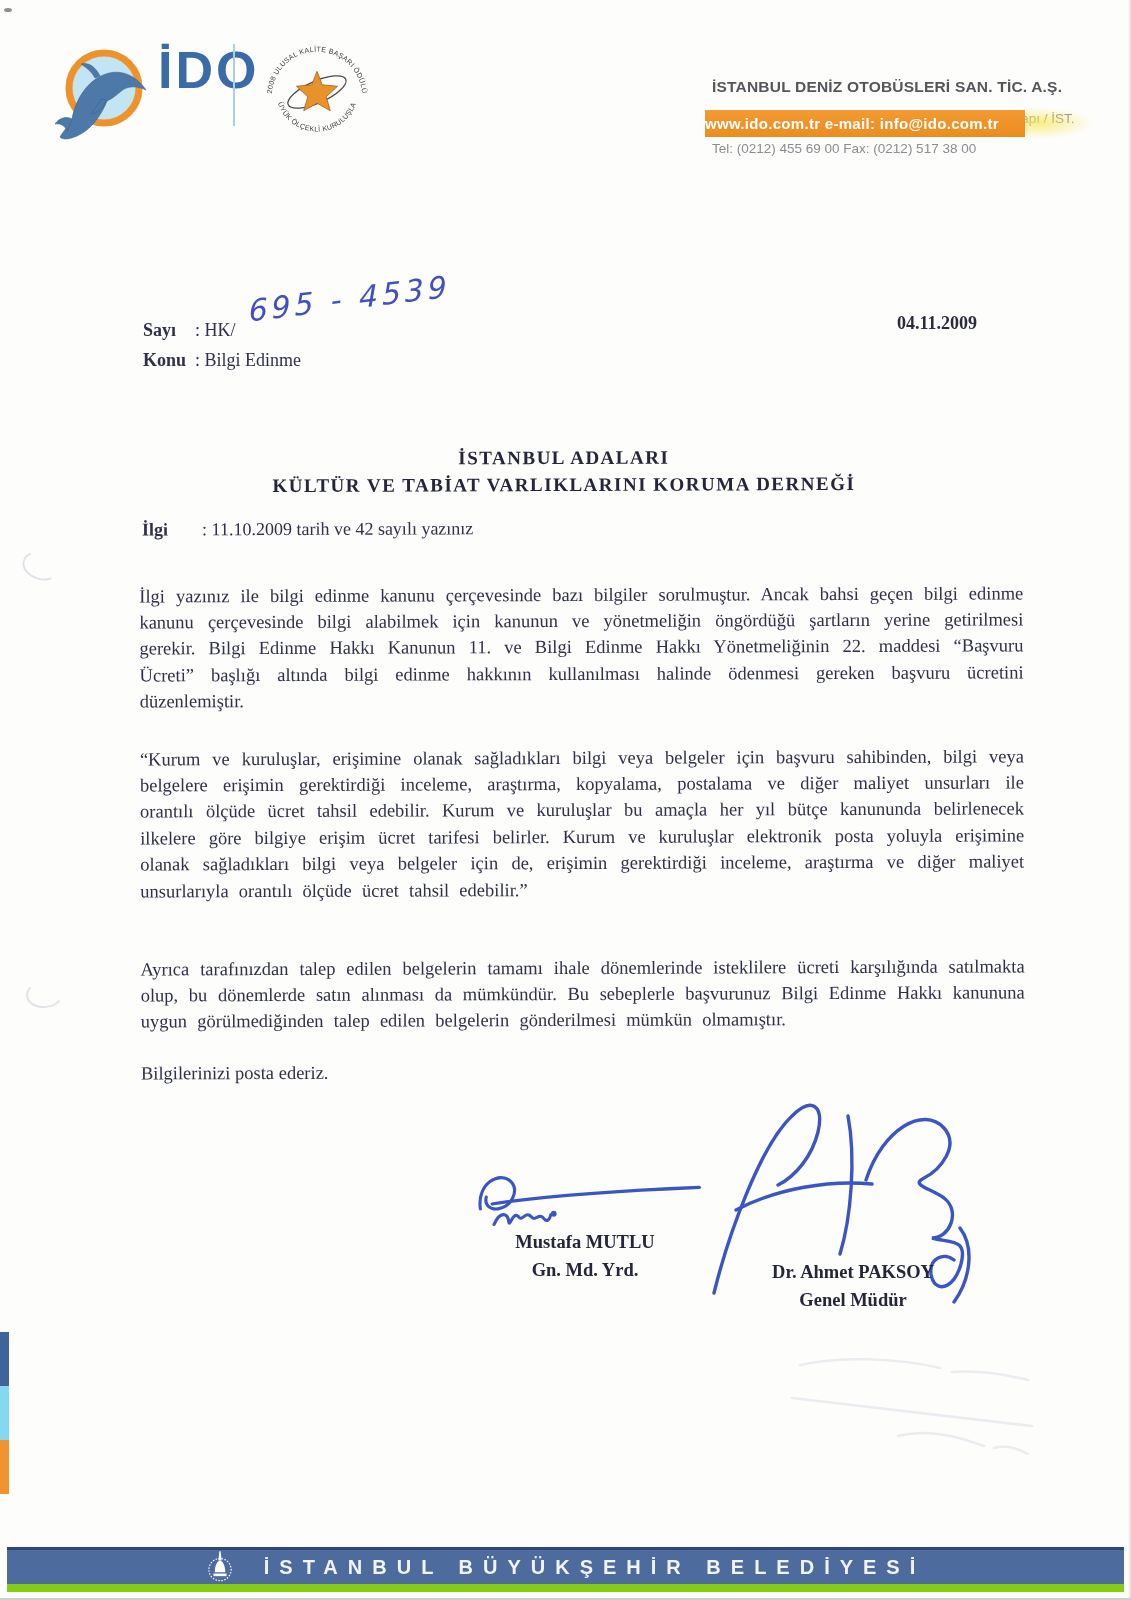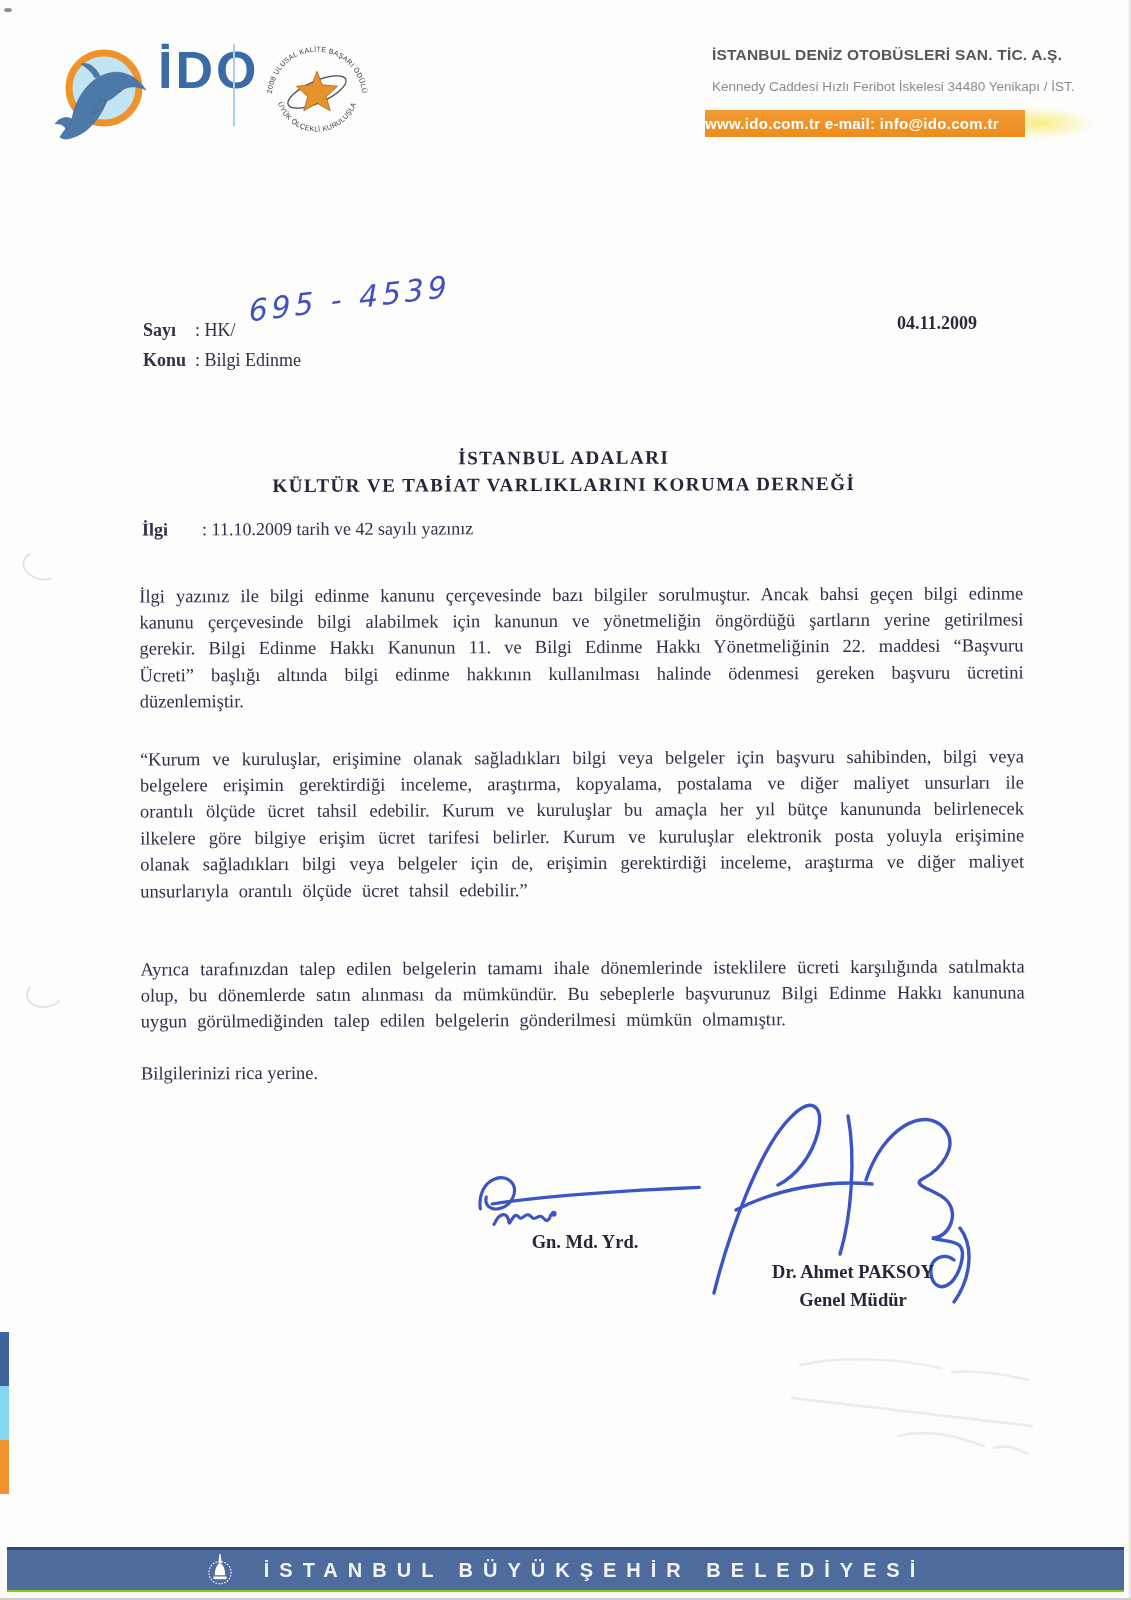--- a/index.html
+++ b/index.html
@@ -7,21 +7,21 @@
         font-family:"Liberation Serif",serif;color:#30304a;}
 
   
   .logo-mark{position:absolute;left:50px;top:42px;width:100px;height:104px;}
   .logo-text{position:absolute;left:158px;top:44px;font-family:"Liberation Sans",sans-serif;
              font-weight:bold;font-size:52px;letter-spacing:3px;color:#3a6ba6;line-height:1;}
   .head-divider{position:absolute;left:233px;top:44px;width:2px;height:82px;background:#a9d0e8;}
   .seal{position:absolute;left:258px;top:32px;width:118px;height:118px;}
 
   .company-block{position:absolute;left:712px;top:46px;width:400px;font-family:"Liberation Sans",sans-serif;}
-  .company-name{font-weight:bold;font-size:15.5px;color:#55565a;letter-spacing:.2px;}
+  .company-name{font-weight:bold;font-size:15.5px;color:#55565a;letter-spacing:.2px;margin-top:32px;}
   .company-line{font-size:13.5px;color:#8a8c90;margin-top:15px;}
   .web-banner{position:absolute;left:705px;top:110px;width:320px;height:27px;
               background:linear-gradient(180deg,#f29a33,#ec8c1e);color:#fff;
               font-family:"Liberation Sans",sans-serif;font-weight:bold;font-size:15px;
               line-height:27px;box-sizing:border-box;letter-spacing:.3px;}
   .banner-smudge{position:absolute;left:1000px;top:107px;width:95px;height:32px;
                  background:radial-gradient(ellipse at 40% 50%, rgba(248,232,90,.75), rgba(248,232,90,0) 70%);}
 
   
   .ref-block{position:absolute;left:143px;top:320px;font-size:18px;}
@@ -60,21 +60,21 @@
   #punch-a{left:22px;top:552px;transform:rotate(18deg);}
   #punch-b{left:26px;top:980px;transform:rotate(-8deg);}
   .bleed{position:absolute;left:780px;top:1330px;width:270px;height:150px;opacity:.14;}
   .speck{position:absolute;left:4px;top:8px;width:8px;height:4px;background:#444;border-radius:50%;opacity:.6;}
   .edge-right{position:absolute;right:0;top:0;width:3px;height:100%;
               background:linear-gradient(to left,#d9d9d9,rgba(217,217,217,0));}
   .edge-bottom{position:absolute;left:0;bottom:0;width:100%;height:2px;background:#cfcfcf;}
 
   
   .footer-bar{position:absolute;left:7px;top:1547px;width:1117px;height:45px;box-sizing:border-box;
-              background:#4e6b9e;border-top:3px solid #2e4678;border-bottom:2px solid #84cc16;
+              background:#4e6b9e;border-top:3px solid #2e4678;border-bottom:8px solid #84cc16;
               display:flex;align-items:center;justify-content:center;}
   .footer-logo{width:28px;height:34px;margin-right:30px;flex:0 0 auto;}
   .footer-text{font-family:"Liberation Sans",sans-serif;font-weight:600;font-size:20px;
                color:#f2f3f6;letter-spacing:10px;white-space:nowrap;}
 </style>
 </head>
 <body>
 
 <div class="page">
 
@@ -127,32 +127,33 @@
       <div>KÜLTÜR VE TABİAT VARLIKLARINI KORUMA DERNEĞİ</div>
     </div>
 
     <div class="ilgi">
       <span class="ref-label">İlgi</span><span>: 11.10.2009 tarih ve 42 sayılı yazınız</span>
     </div>
 
     <p class="para" id="p1">İlgi yazınız ile bilgi edinme kanunu çerçevesinde bazı bilgiler sorulmuştur. Ancak bahsi geçen bilgi edinme kanunu çerçevesinde bilgi alabilmek için kanunun ve yönetmeliğin öngördüğü şartların yerine getirilmesi gerekir. Bilgi Edinme Hakkı Kanunun 11. ve Bilgi Edinme Hakkı Yönetmeliğinin 22. maddesi “Başvuru Ücreti” başlığı altında bilgi edinme hakkının kullanılması halinde ödenmesi gereken başvuru ücretini düzenlemiştir.</p>
     <p class="para" id="p2">“Kurum ve kuruluşlar, erişimine olanak sağladıkları bilgi veya belgeler için başvuru sahibinden, bilgi veya belgelere erişimin gerektirdiği inceleme, araştırma, kopyalama, postalama ve diğer maliyet unsurları ile orantılı ölçüde ücret tahsil edebilir. Kurum ve kuruluşlar bu amaçla her yıl bütçe kanununda belirlenecek ilkelere göre bilgiye erişim ücret tarifesi belirler. Kurum ve kuruluşlar elektronik posta yoluyla erişimine olanak sağladıkları bilgi veya belgeler için de, erişimin gerektirdiği inceleme, araştırma ve diğer maliyet unsurlarıyla orantılı ölçüde ücret tahsil edebilir.”</p>
     <p class="para" id="p3">Ayrıca tarafınızdan talep edilen belgelerin tamamı ihale dönemlerinde isteklilere ücreti karşılığında satılmakta olup, bu dönemlerde satın alınması da mümkündür. Bu sebeplerle başvurunuz Bilgi Edinme Hakkı kanununa uygun görülmediğinden talep edilen belgelerin gönderilmesi mümkün olmamıştır.</p>
-    <div class="closing">Bilgilerinizi rica yerine.</div>
+    <div class="closing">Bilgilerinizi posta ederiz.</div>
   </div>
 
   <svg class="sig-svg" id="sig-left" viewBox="0 0 270 90">
     <g fill="none" stroke="#3b55c4" stroke-width="3.2" stroke-linecap="round">
       <path d="M28,52 C24,26 48,13 59,24 C68,33 60,50 46,52 C38,53 32,48 34,40"></path>
       <path d="M40,47 C92,39 182,33 252,30"></path>
       <path d="M42,68 C48,54 56,56 57,65 C58,72 61,54 67,60 C71,66 74,53 80,60 C84,66 88,55 93,62 C96,66 99,63 100,58"></path>
     </g>
     <circle cx="103" cy="57" r="3" fill="#3b55c4"></circle>
   </svg>
   <div class="sig-caption" id="cap-left">
+    <div>Mustafa MUTLU</div>
     <div>Gn. Md. Yrd.</div>
   </div>
 
   <svg class="sig-svg" id="sig-right" viewBox="0 0 345 222">
     <g fill="none" stroke="#3b55c4" stroke-width="3.4" stroke-linecap="round">
       <path d="M16,205 C30,148 62,58 94,28 C114,8 126,18 120,44 C114,68 98,88 80,97"></path>
       <path d="M38,122 C80,100 132,92 174,96"></path>
       <path d="M150,28 C158,70 153,130 142,166"></path>
       <path d="M168,92 C185,40 226,18 246,40 C262,58 242,82 226,90 C212,97 232,100 246,110 C263,123 252,150 234,150 C252,155 270,150 263,176 C256,202 236,206 233,186 C231,170 246,164 256,172"></path>
       <path d="M262,140 C277,160 272,192 256,214"></path>

